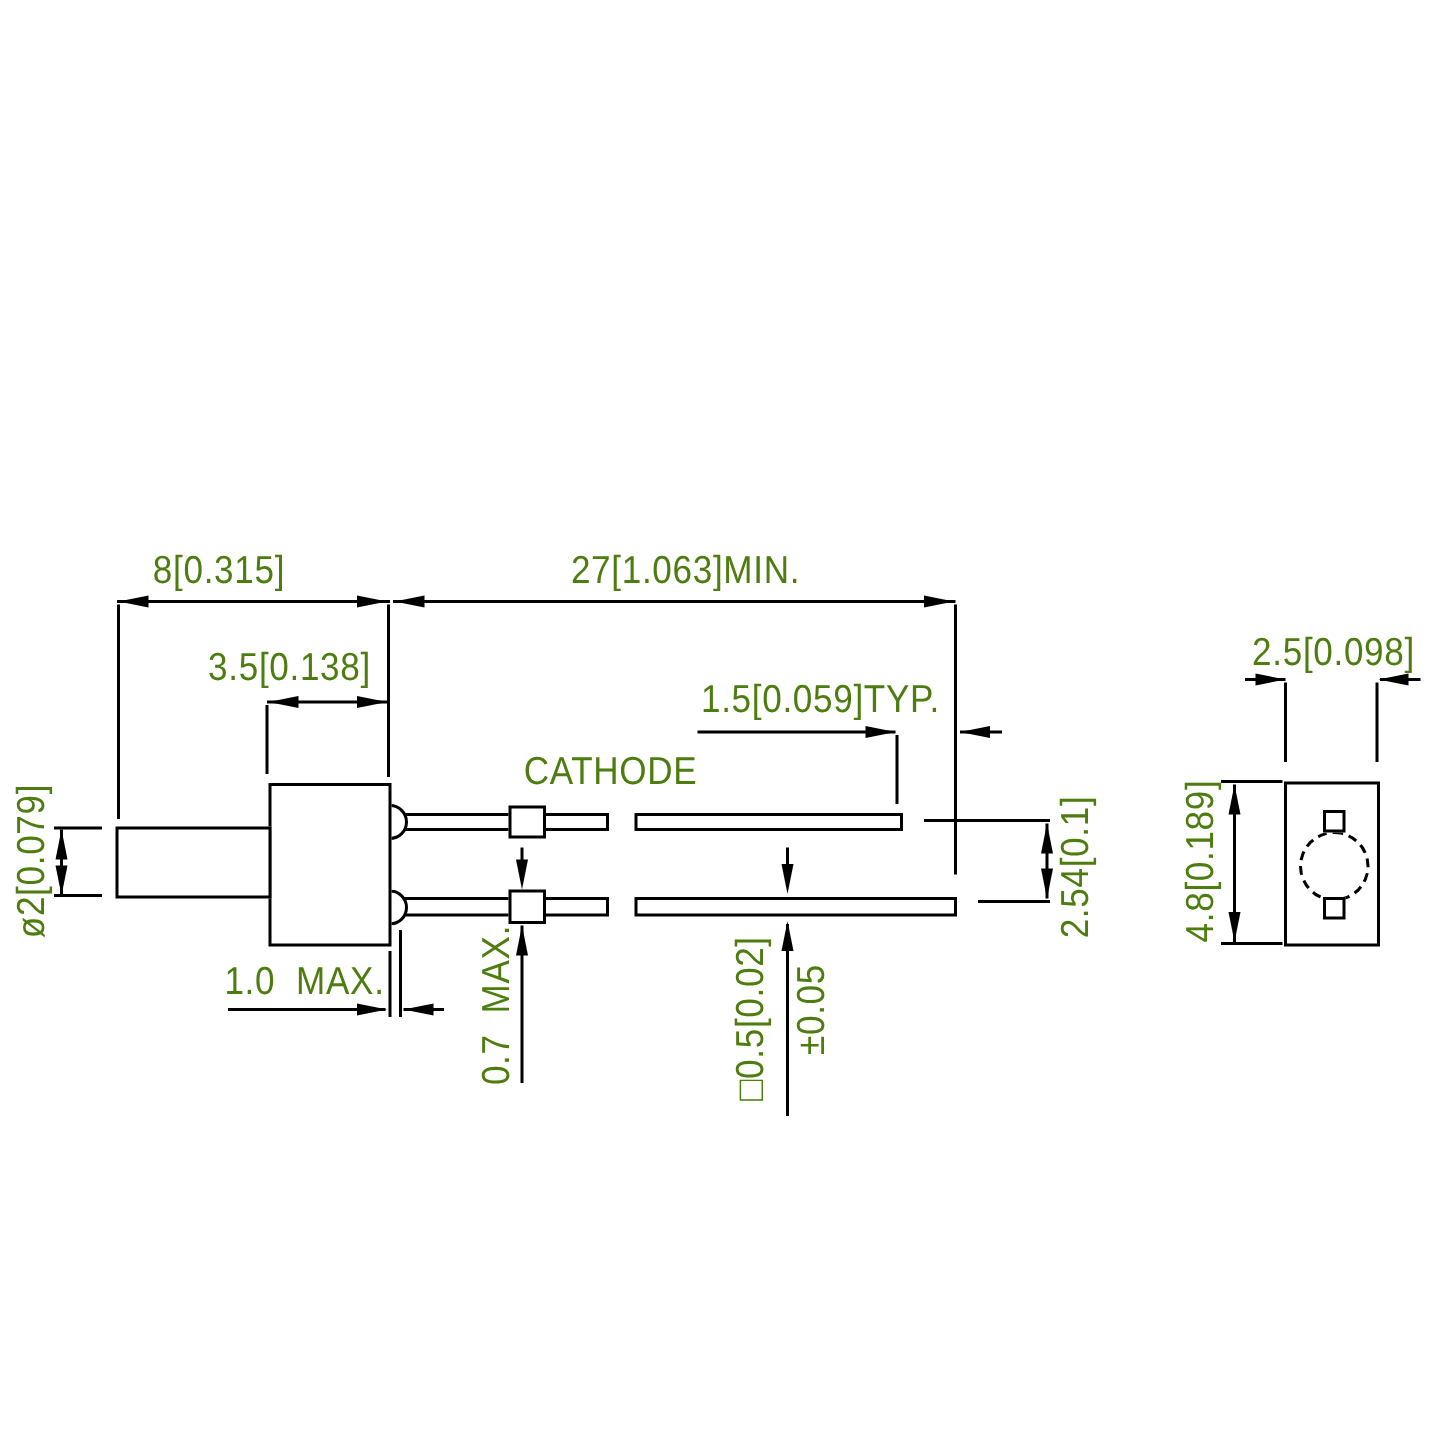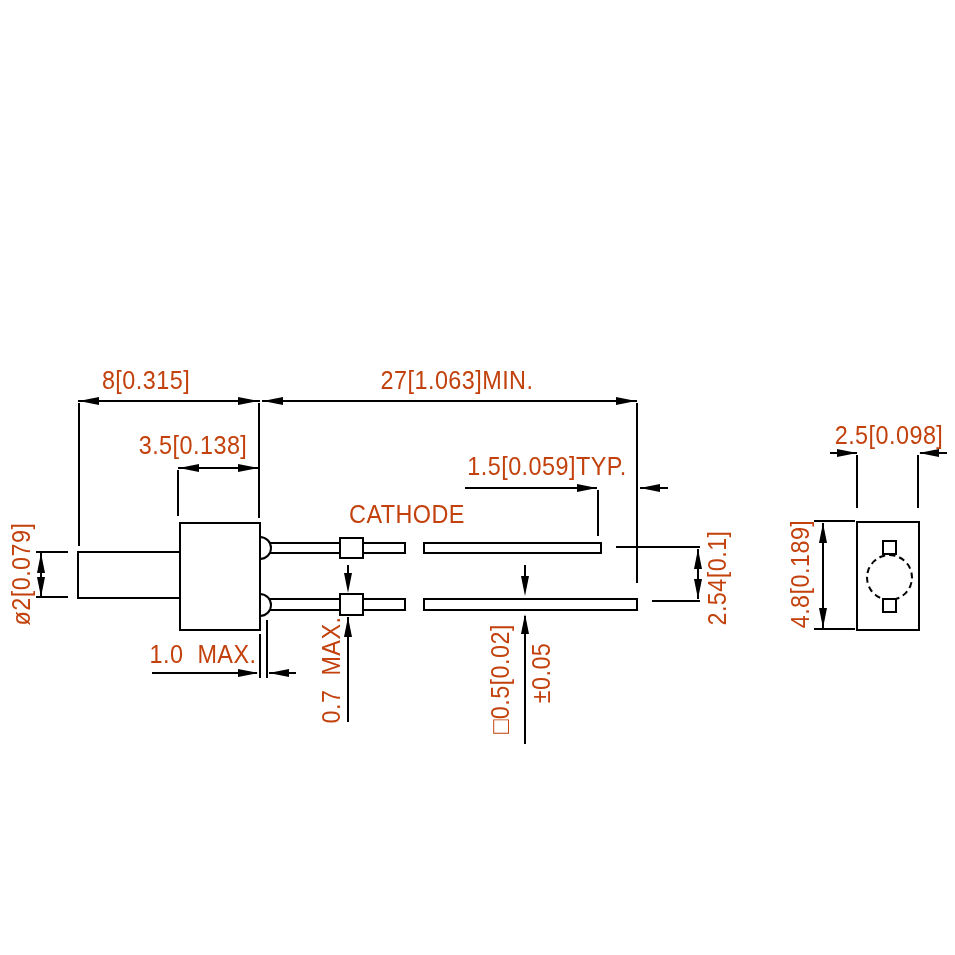--- a/index.html
+++ b/index.html
@@ -1,17 +1,17 @@
 <!DOCTYPE html>
 <html><head>
 <meta charset="utf-8">
 <style>
   html,body{margin:0;padding:0;background:#ffffff;}
   #canvas{position:relative;width:955px;height:955px;background:#ffffff;overflow:hidden;
-          font-family:"Liberation Sans","DejaVu Sans",sans-serif;color:#c2410c;}
+          font-family:"Liberation Sans","DejaVu Sans",sans-serif;color:#4d7c0f;}
   .ln{position:absolute;background:#000;}
   .shape{position:absolute;box-sizing:border-box;border:2px solid #000;background:#fff;}
   .bump{position:absolute;box-sizing:border-box;border:2px solid #000;border-left:none;
         border-radius:0 12px 12px 0;background:#fff;}
   .dcirc{position:absolute;box-sizing:border-box;border:2px dashed #000;border-radius:50%;background:transparent;}
   .arr{position:absolute;width:0;height:0;}
   .arr-r{border-top:4px solid transparent;border-bottom:4px solid transparent;border-left:20px solid #000;}
   .arr-l{border-top:4px solid transparent;border-bottom:4px solid transparent;border-right:20px solid #000;}
   .arr-u{border-left:4px solid transparent;border-right:4px solid transparent;border-bottom:20px solid #000;}
   .arr-d{border-left:4px solid transparent;border-right:4px solid transparent;border-top:20px solid #000;}

